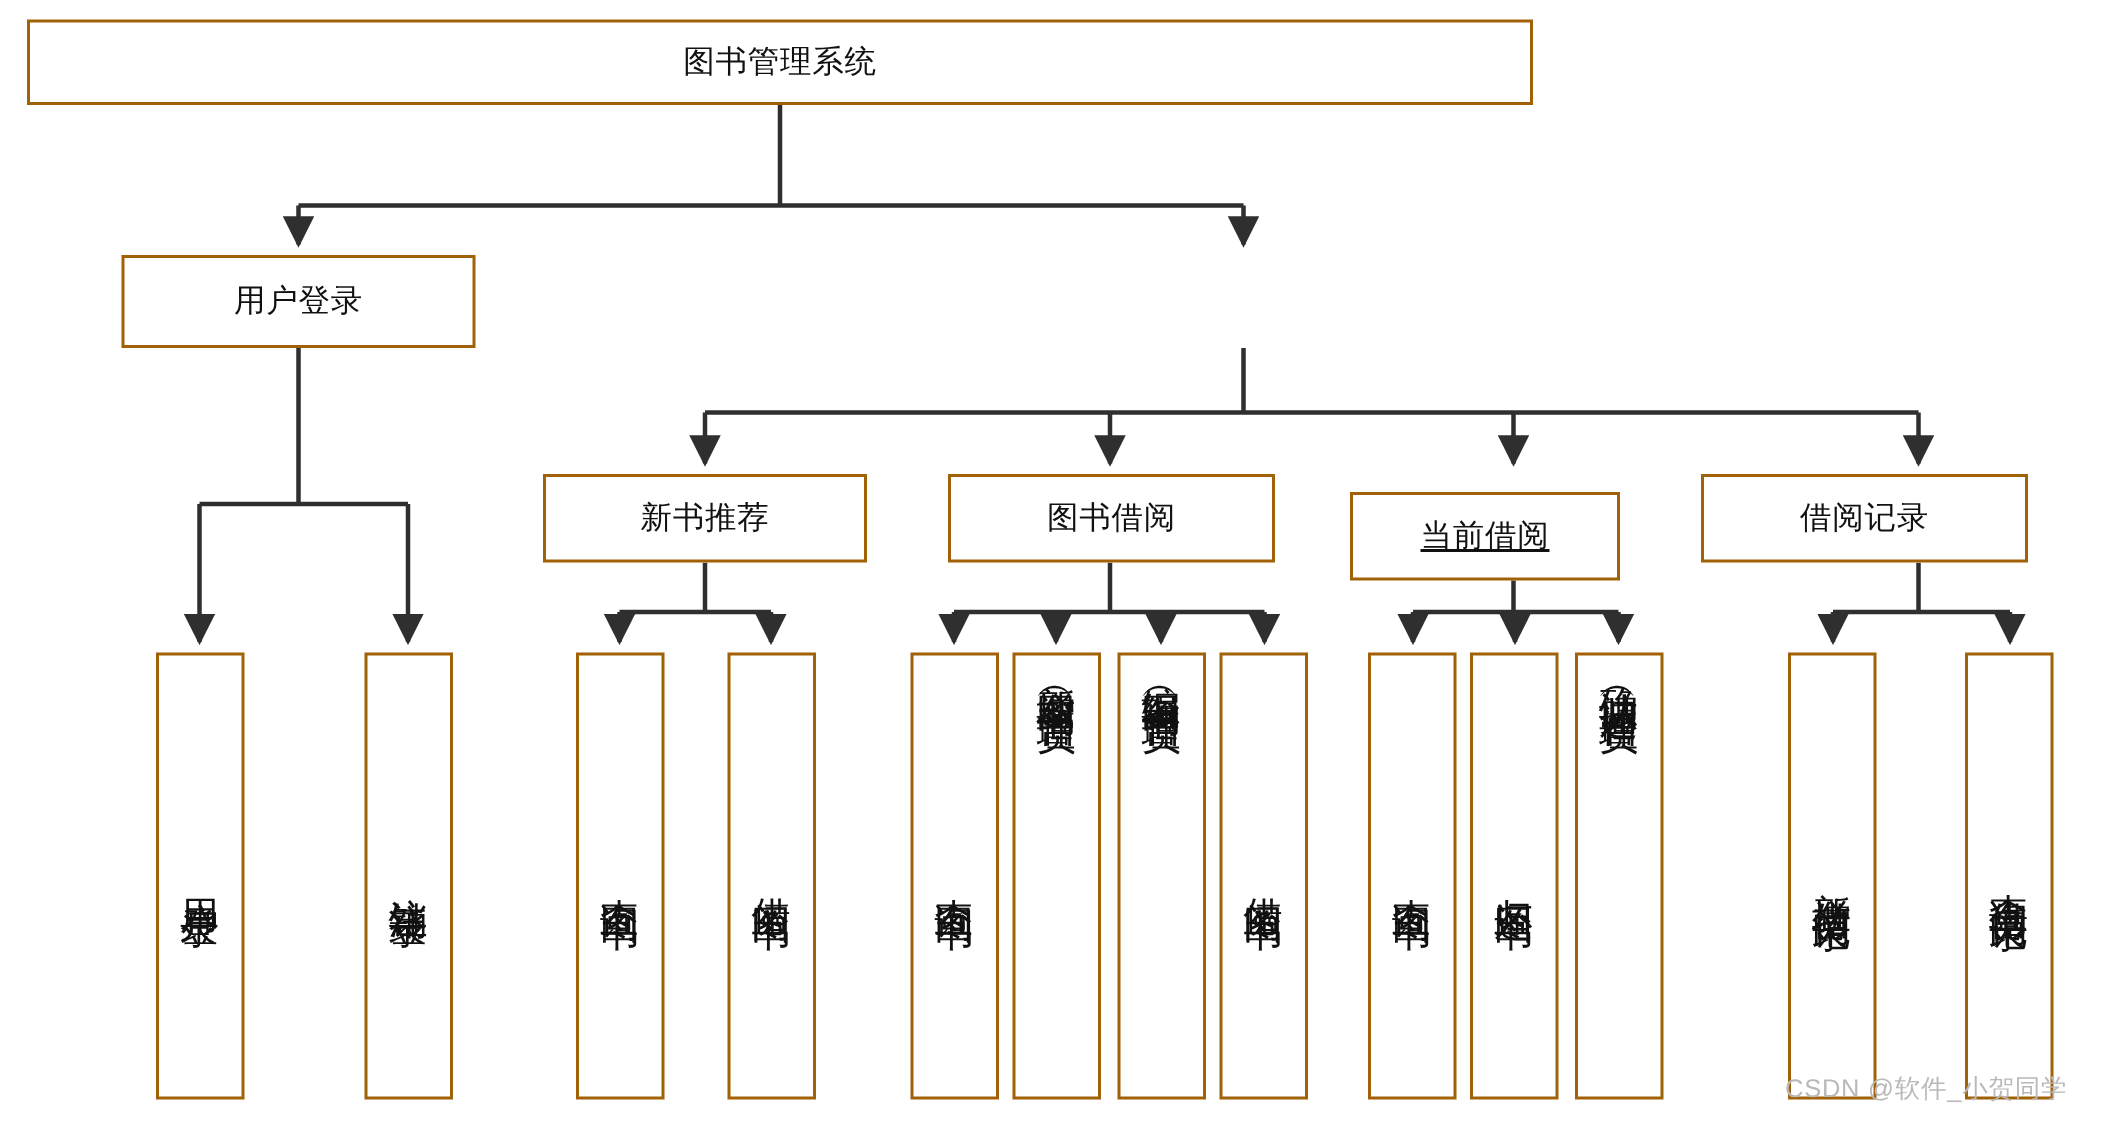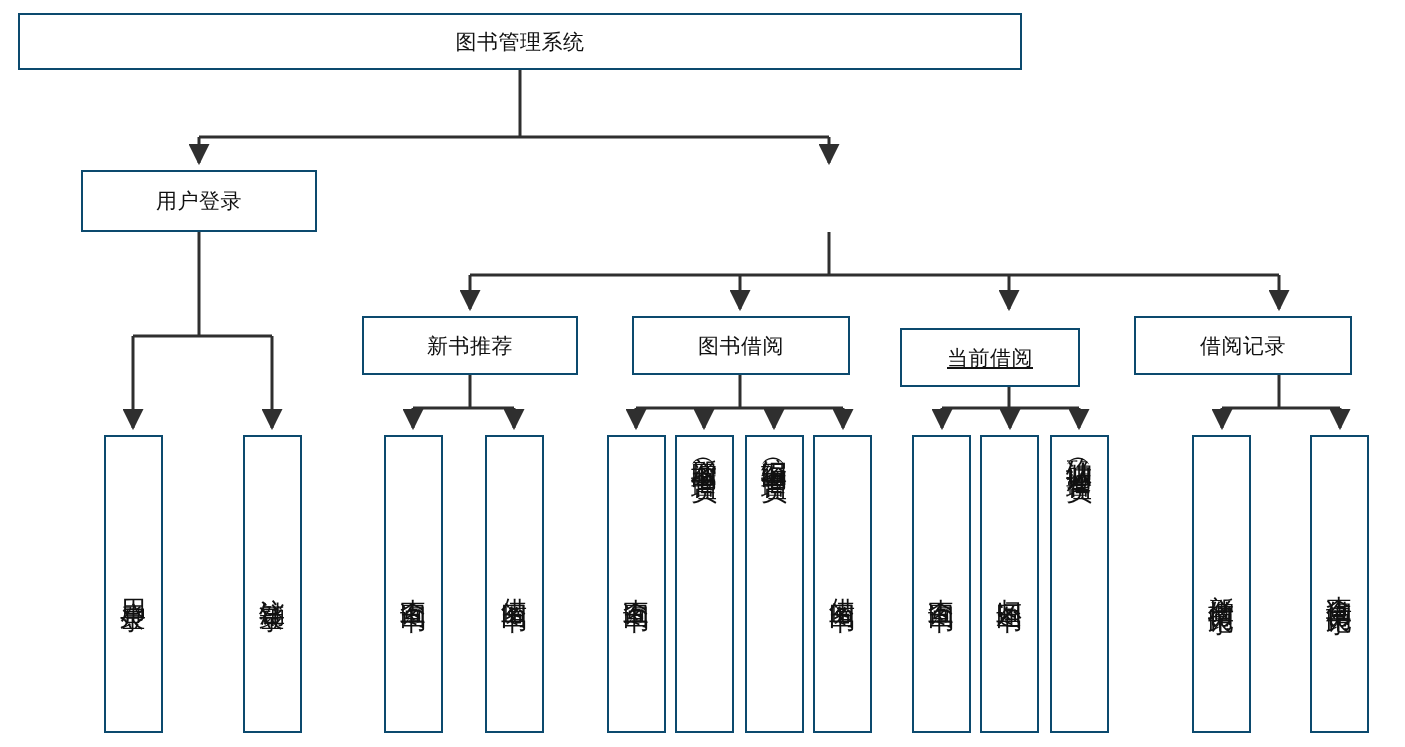--- a/index.html
+++ b/index.html
@@ -21,21 +21,21 @@
     position: absolute;
     left: 0;
     top: 0;
     width: 1405px;
     height: 747px;
   }
   .node {
     position: absolute;
     box-sizing: border-box;
     background: #ffffff;
-    border: 2px solid #0c4a6e;
+    border: 2px solid #a16207;
     display: flex;
     align-items: center;
     justify-content: center;
     color: #111111;
     z-index: 3;
   }
   .node .label {
     display: block;
     line-height: 1.04;
     letter-spacing: 0.5px;
@@ -186,14 +186,15 @@
     <span class="label">确认归还（管理员）</span>
   </div>
 
   <div class="node vert centered" style="left:1192px; top:435px; width:59px; height:298px;">
     <span class="label">新增借阅记录</span>
   </div>
   <div class="node vert centered" style="left:1310px; top:435px; width:59px; height:298px;">
     <span class="label">查询借阅记录</span>
   </div>
 
+  <div class="watermark" style="left:1190px; top:714px;">CSDN @软件_小贺同学</div>
 
 </div>
 
 </body></html>

